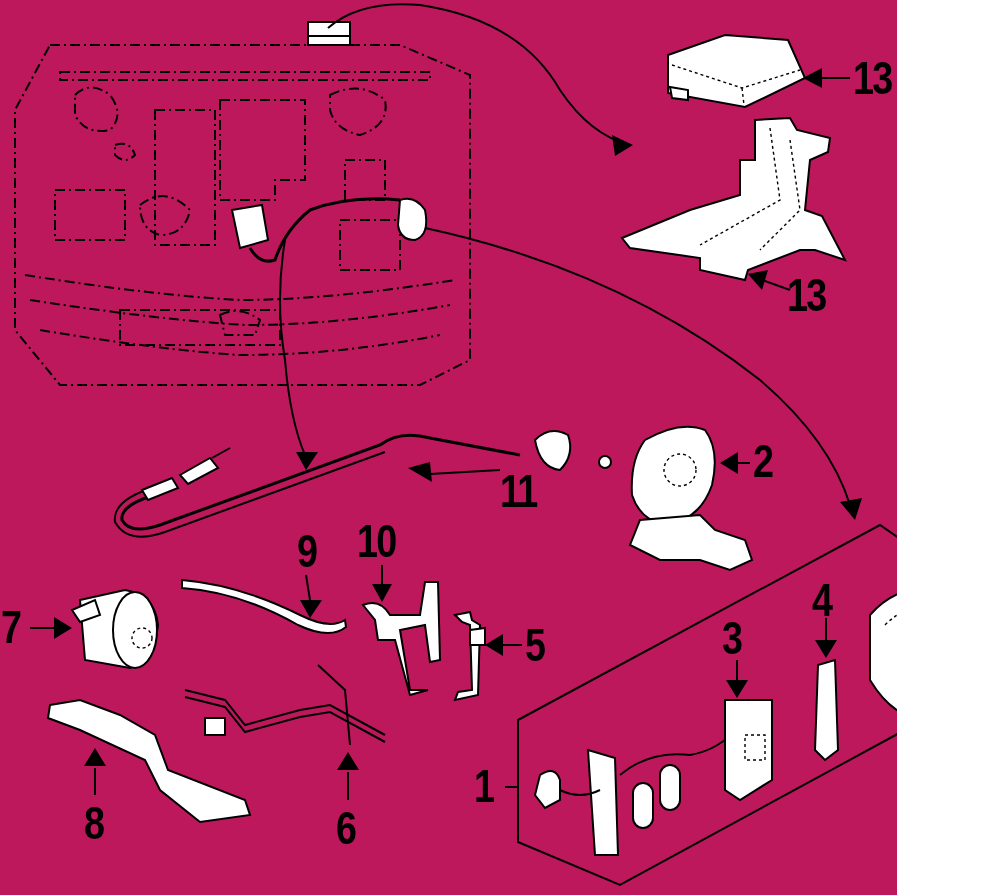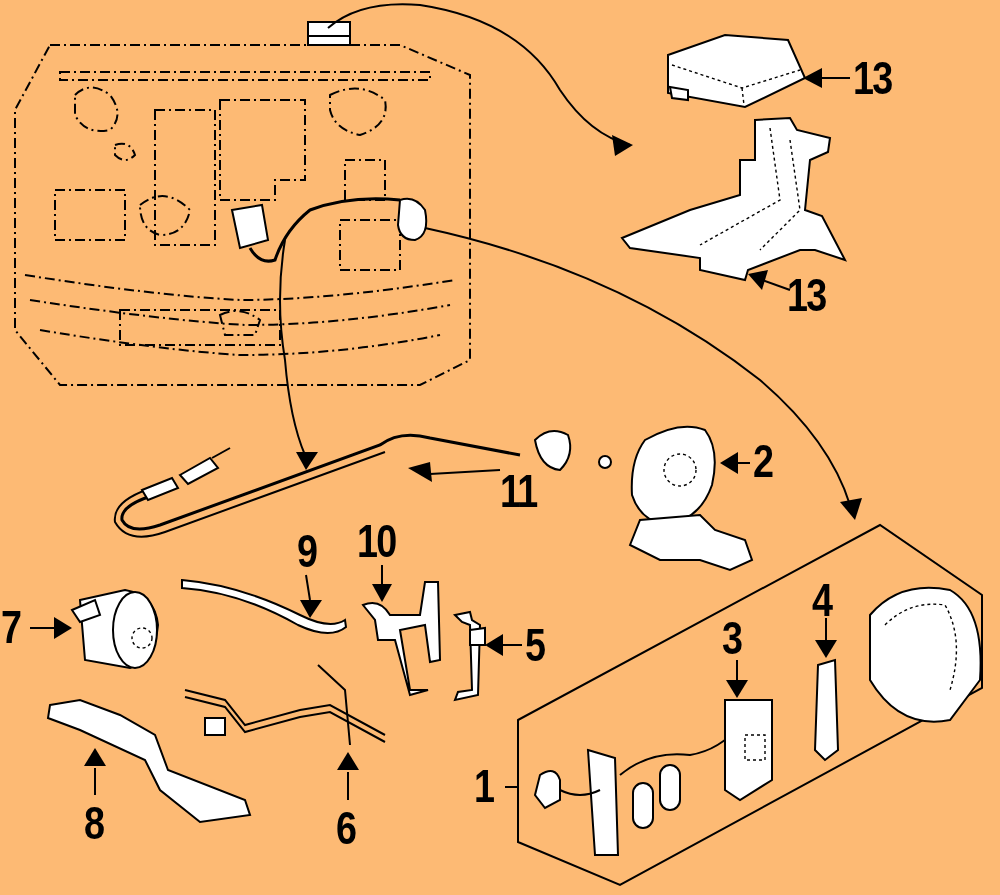--- a/index.html
+++ b/index.html
@@ -1,16 +1,16 @@
 <!DOCTYPE html>
 <html><head>
 <meta charset="utf-8">
 <style>
   html,body{margin:0;padding:0;background:#ffffff;}
-  #canvas{position:relative;width:1000px;height:895px;background:#fdba74;overflow:hidden;}
+  #canvas{position:relative;width:897px;height:895px;background:#be185d;overflow:hidden;}
   svg{position:absolute;left:0;top:0;}
   .callout{position:absolute;font-family:"Liberation Sans",sans-serif;font-weight:bold;font-size:46px;color:#000;line-height:1;transform:scaleX(0.82);transform-origin:left top;letter-spacing:-2px;}
   .dash{fill:none;stroke:#000;stroke-width:2;stroke-dasharray:10 4 2 4;}
   .solid{fill:none;stroke:#000;stroke-width:2;}
   .thick{fill:none;stroke:#000;stroke-width:3;}
   .part{fill:#fff;stroke:#000;stroke-width:2;}
   .inner{fill:none;stroke:#000;stroke-width:1.4;stroke-dasharray:3 3;}
   .lead{stroke:#000;stroke-width:2;fill:none;}
   .arrow{fill:#000;}
 </style>

